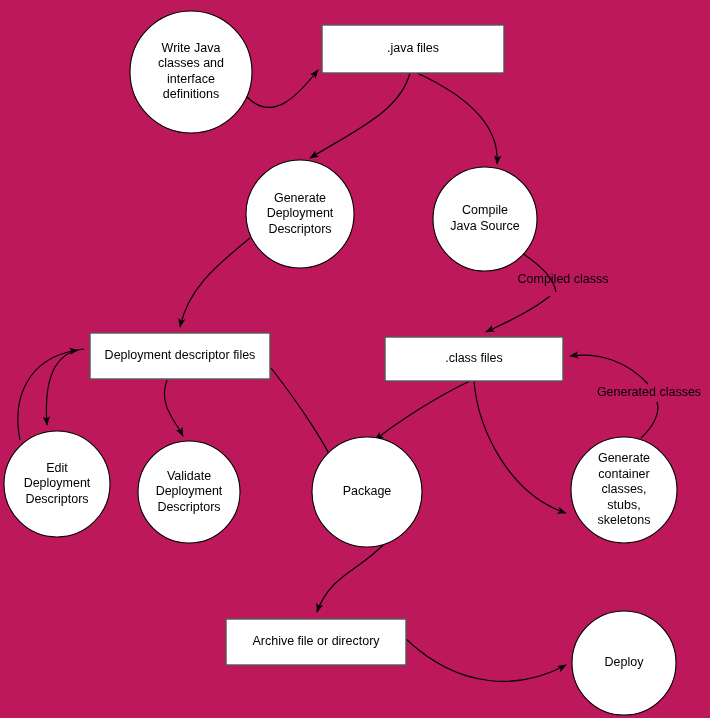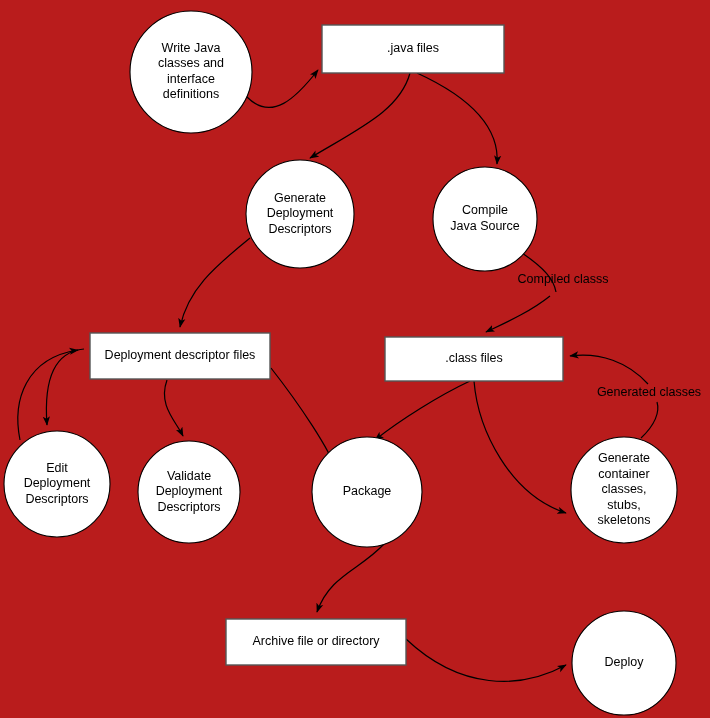--- a/index.html
+++ b/index.html
@@ -4,21 +4,21 @@
 <style>
   html, body {
     margin: 0;
     padding: 0;
     background: #ffffff;
   }
   #canvas-wrap {
     position: relative;
     width: 710px;
     height: 718px;
-    background: #b91c1c;
+    background: #be185d;
     overflow: hidden;
     font-family: "Liberation Sans", sans-serif;
   }
   svg#diagram {
     position: absolute;
     top: 0; left: 0;
     width: 710px;
     height: 718px;
     display: block;
   }

